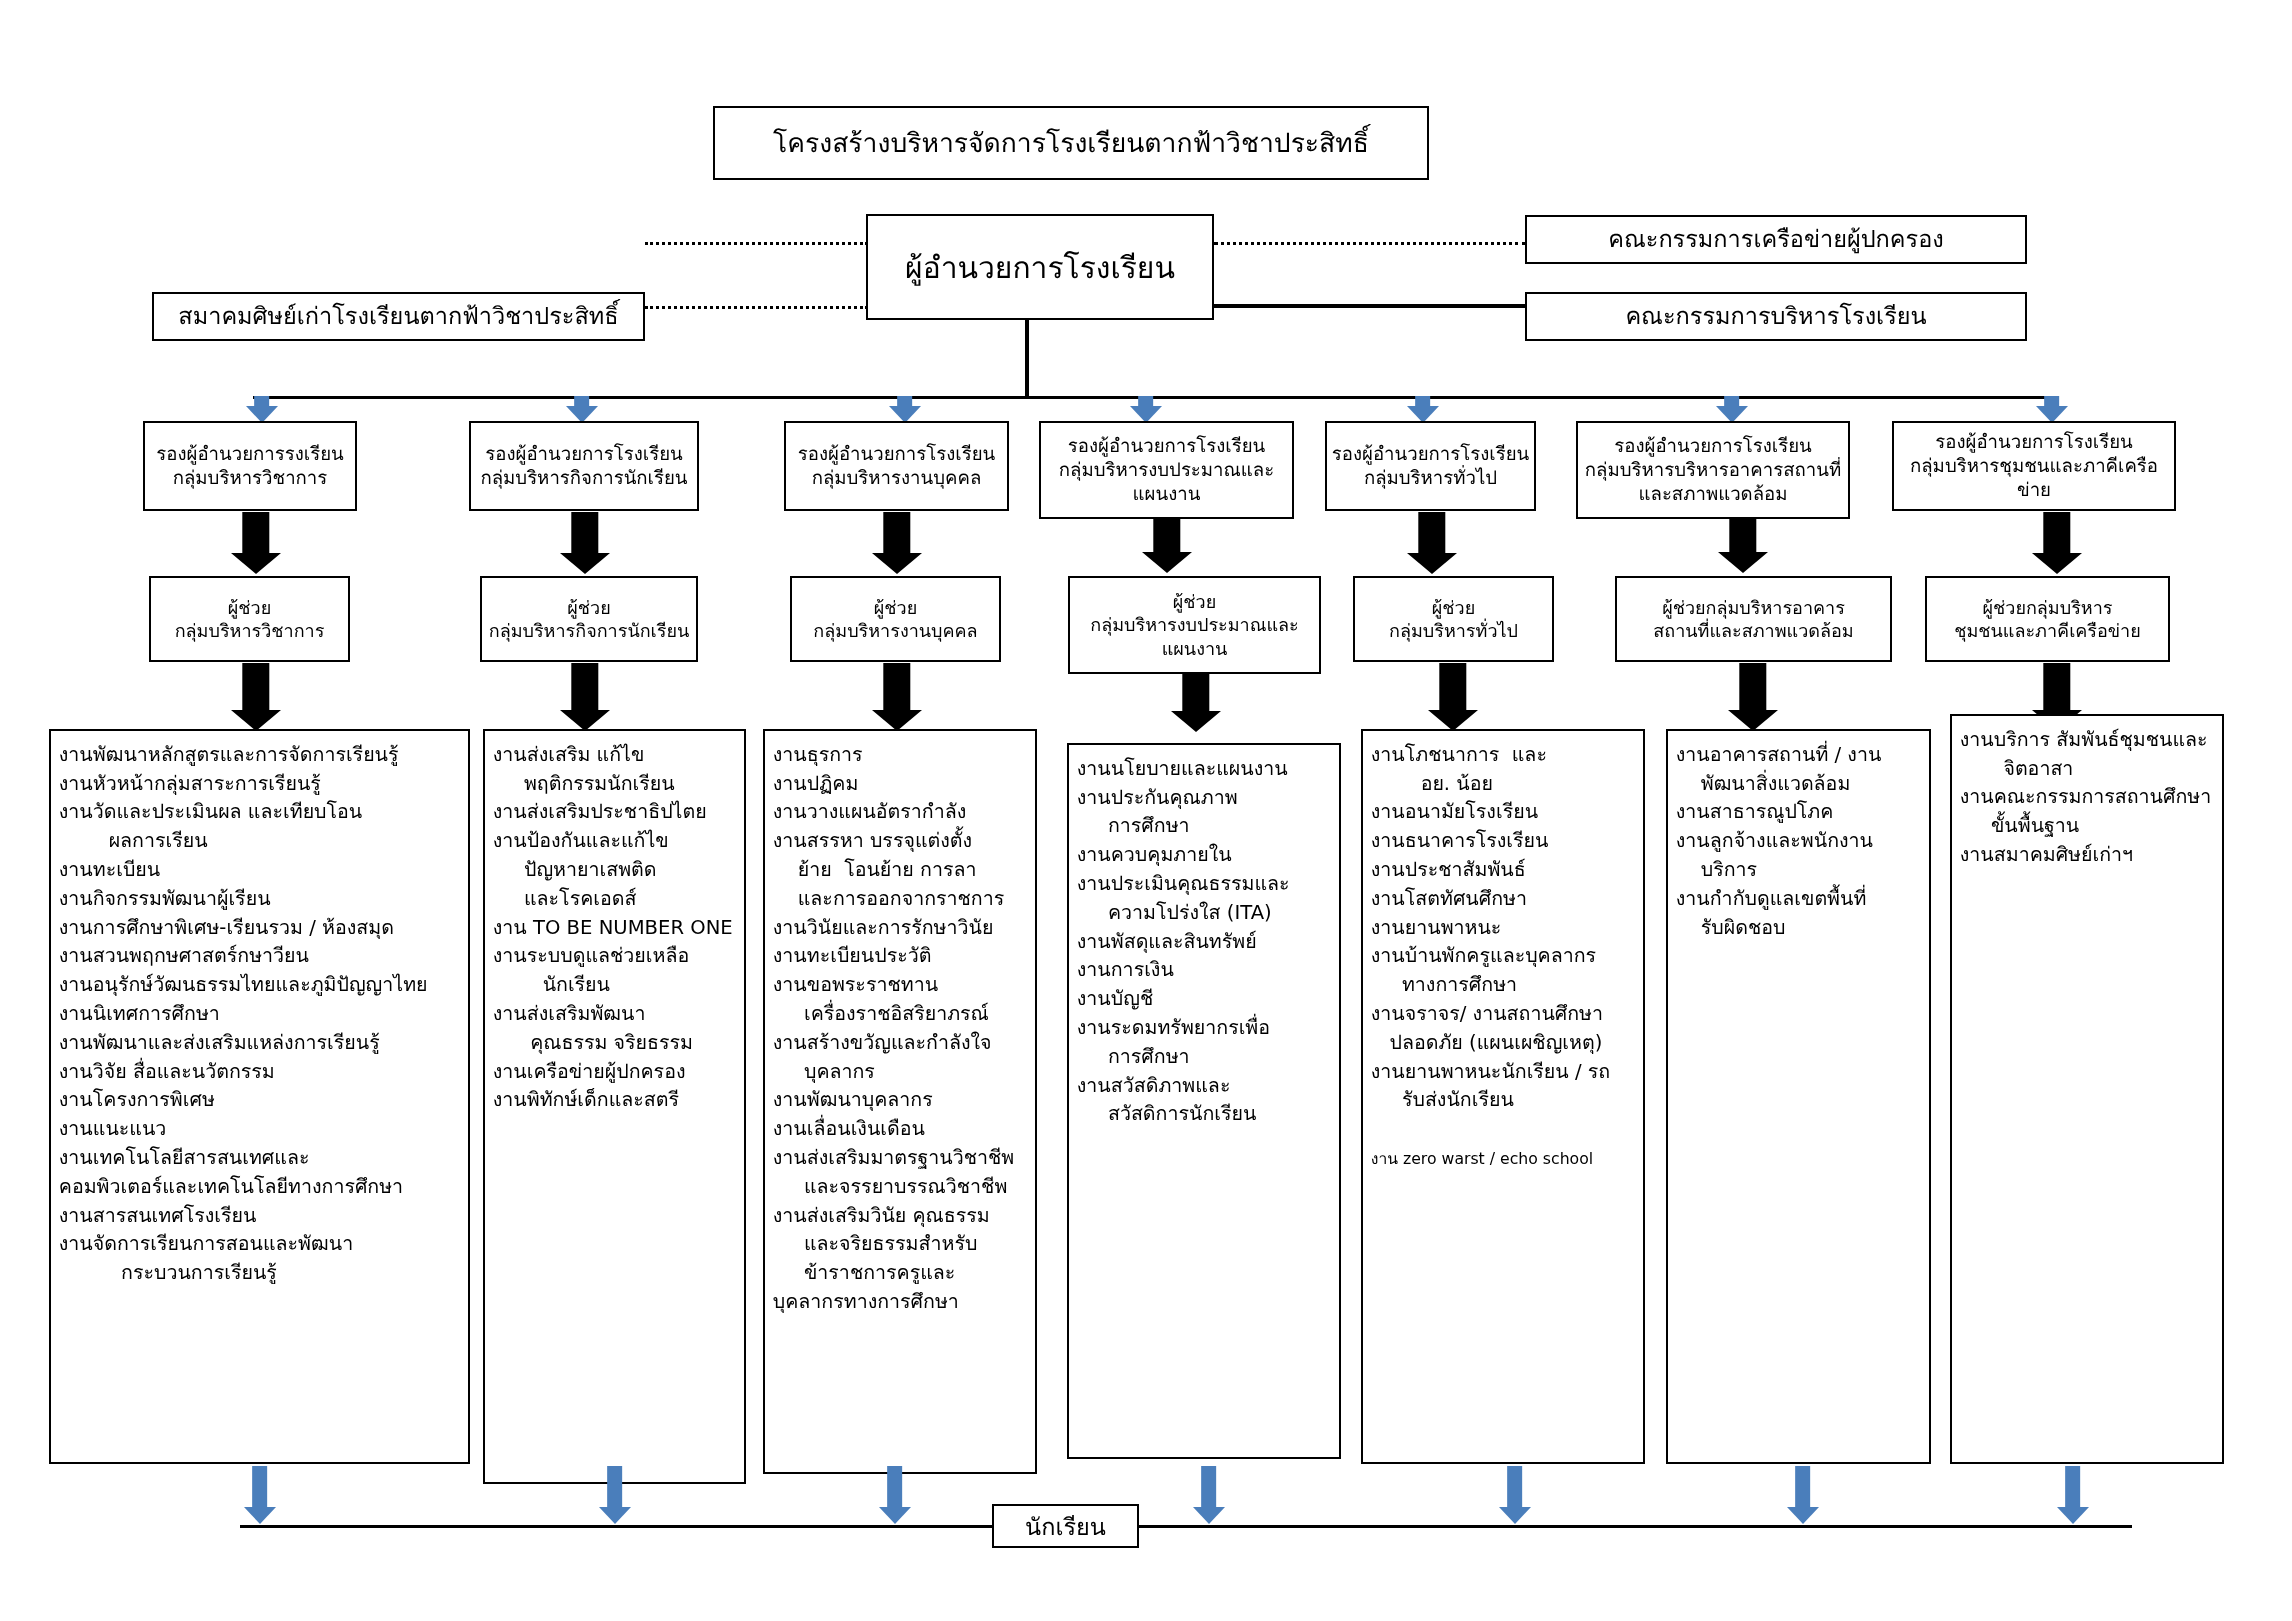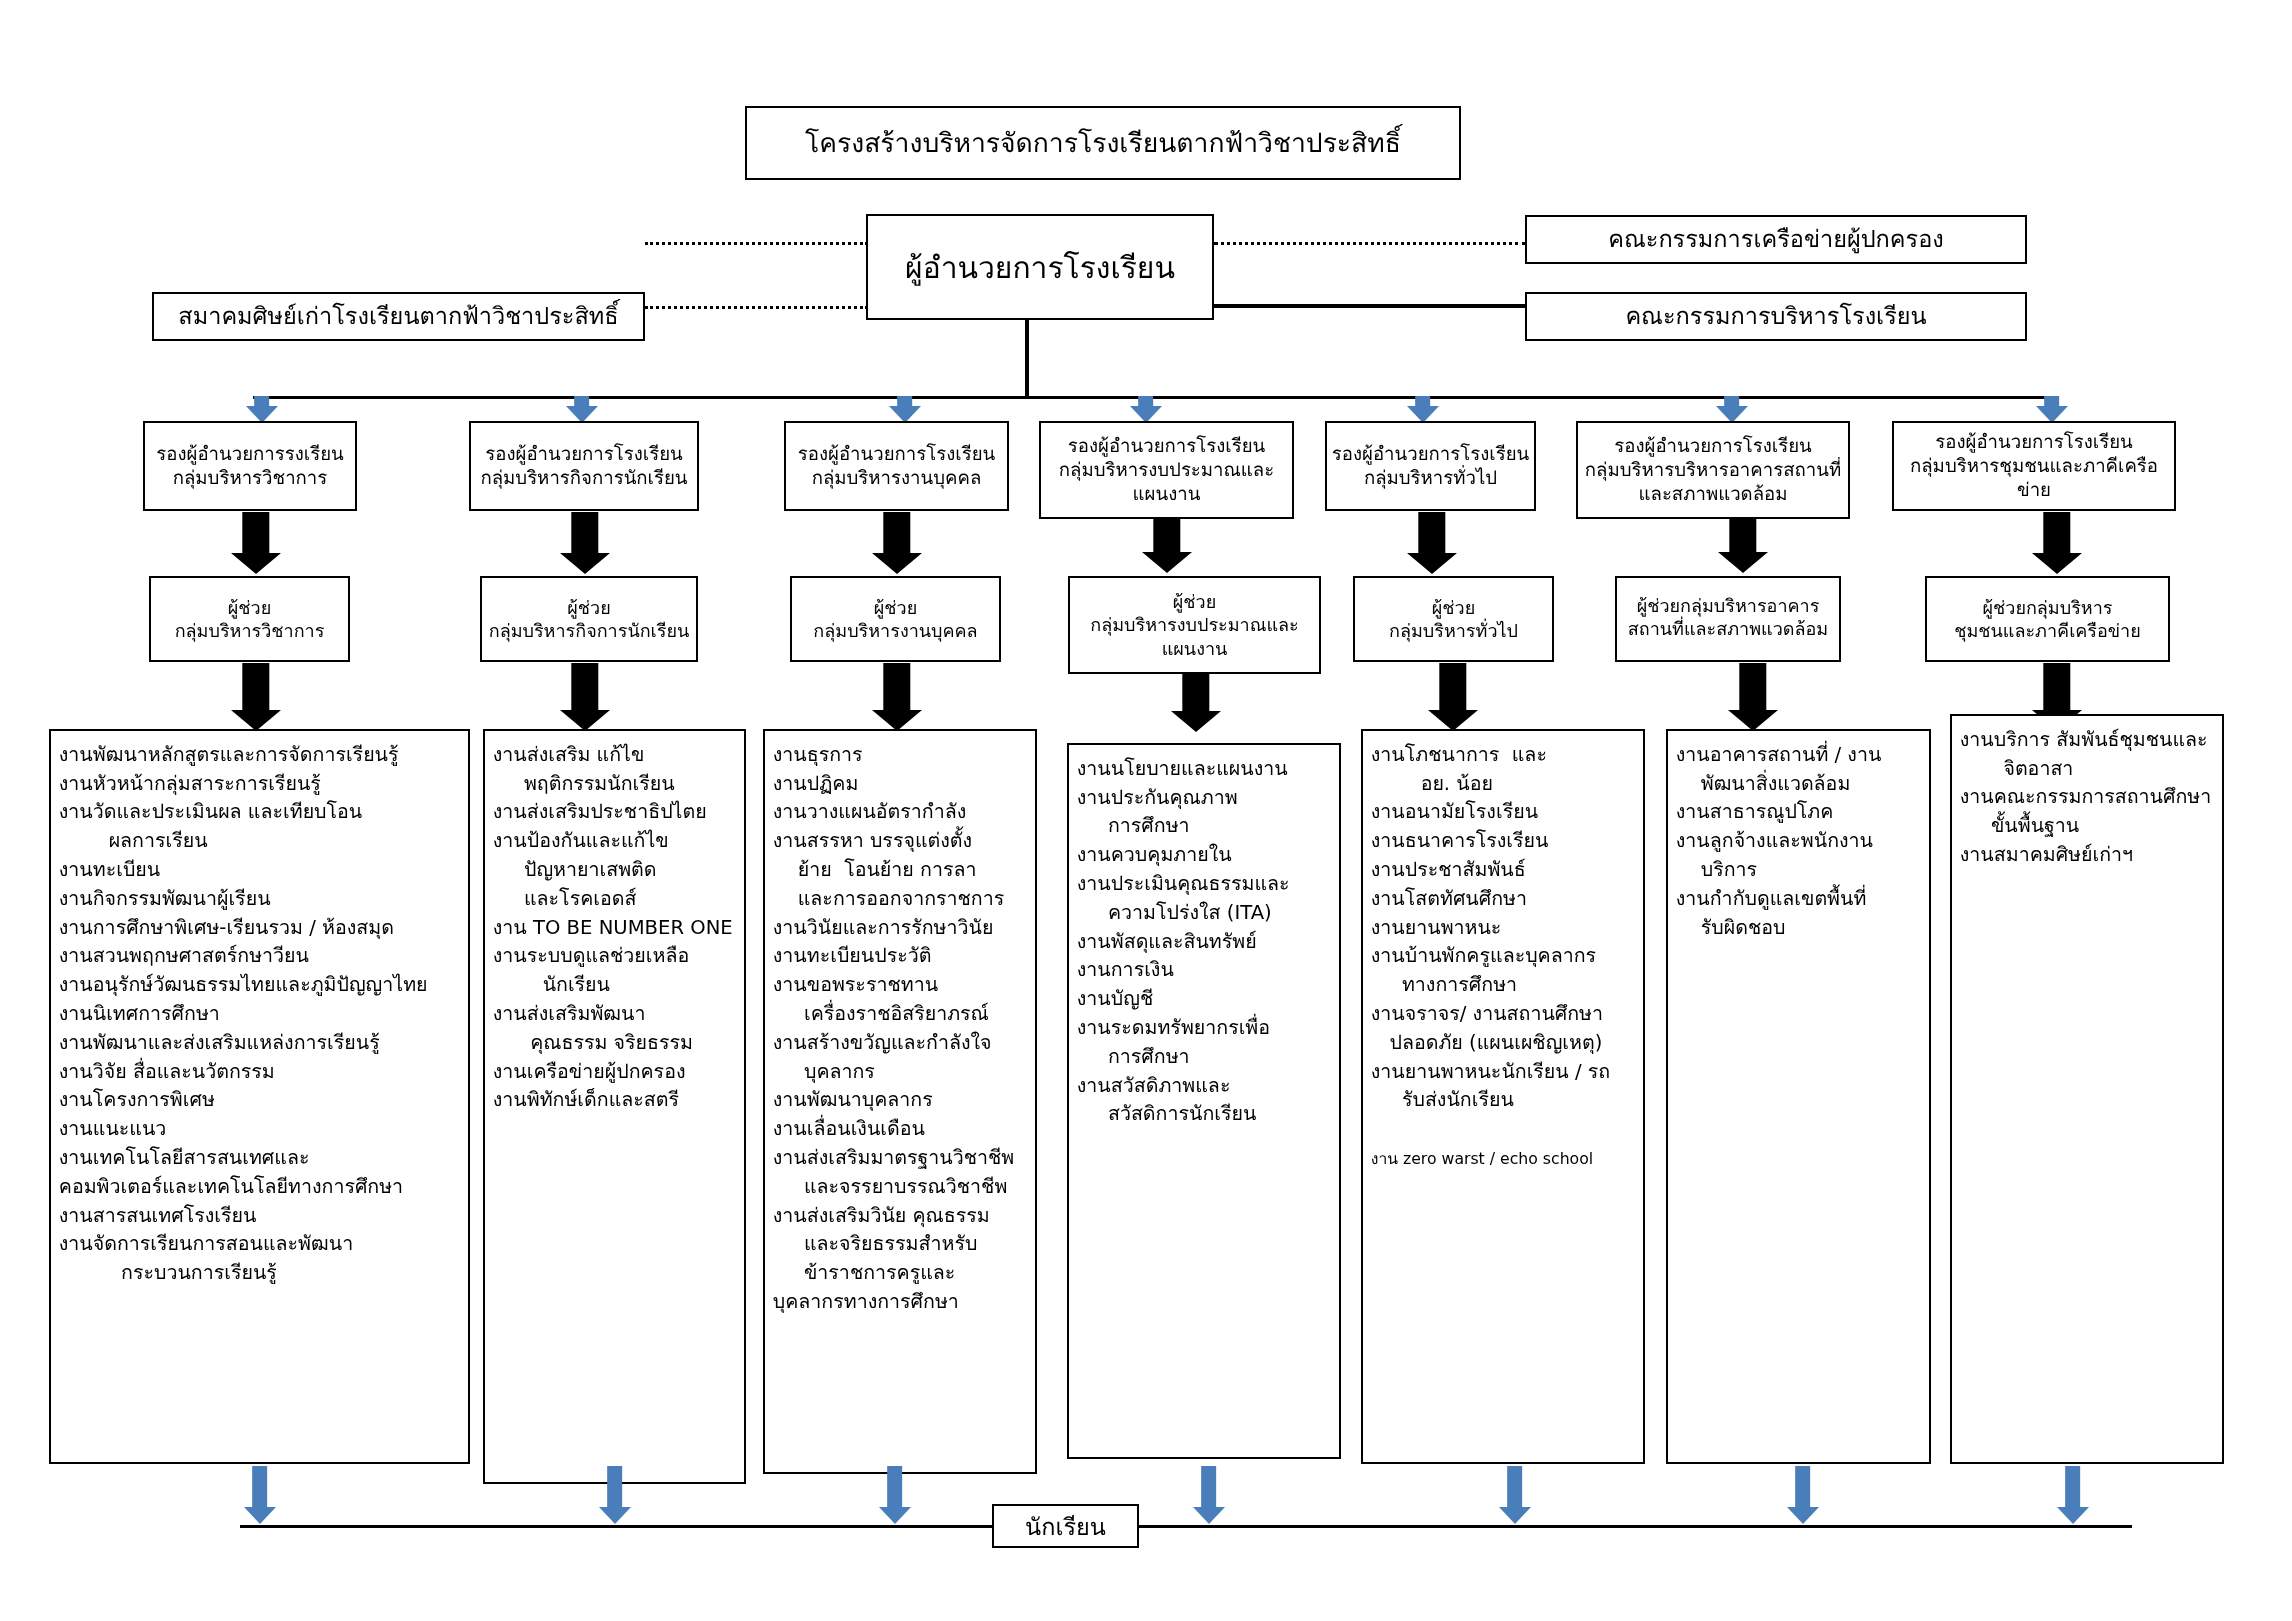--- a/index.html
+++ b/index.html
@@ -31,21 +31,20 @@
     align-items: center;
     text-align: center;
     line-height: 1.30;
   }
   .box .ln { display: block; width: 100%; }
 
   
   #title-box {
     left: 713px; top: 106px; width: 716px; height: 74px;
     font-size: 26.5px;
-    margin-left: 32px;
   }
 
   
   #dir-box {
     left: 866px; top: 214px; width: 348px; height: 106px;
     font-size: 30px;
     z-index: 4;
   }
   .side-box { font-size: 23.5px; }
   #board-basic  { left: 152px;  top: 215px; width: 493px; height: 49px; }
@@ -264,21 +263,21 @@
   </div>
   <div class="box assistant" id="assistant-4" style="left:1068px; width:253px; height:98px;">
     <span class="ln">ผู้ช่วย</span>
     <span class="ln">กลุ่มบริหารงบประมาณและ</span>
     <span class="ln">แผนงาน</span>
   </div>
   <div class="box assistant" id="assistant-5" style="left:1353px; width:201px;">
     <span class="ln">ผู้ช่วย</span>
     <span class="ln">กลุ่มบริหารทั่วไป</span>
   </div>
-  <div class="box assistant" id="assistant-6" style="left:1615px; width:226px;font-family:Liberation Mono, monospace;">
+  <div class="box assistant" id="assistant-6" style="left:1615px; width:277px;">
     <span class="ln">ผู้ช่วยกลุ่มบริหารอาคาร</span>
     <span class="ln">สถานที่และสภาพแวดล้อม</span>
   </div>
   <div class="box assistant" id="assistant-7" style="left:1925px; width:245px;">
     <span class="ln">ผู้ช่วยกลุ่มบริหาร</span>
     <span class="ln">ชุมชนและภาคีเครือข่าย</span>
   </div>
 
   <div class="arrow-black" style="left:226px; top:663px; width:59px; height:69px;">
       <div class="shaft" style="height:51px;"></div>

